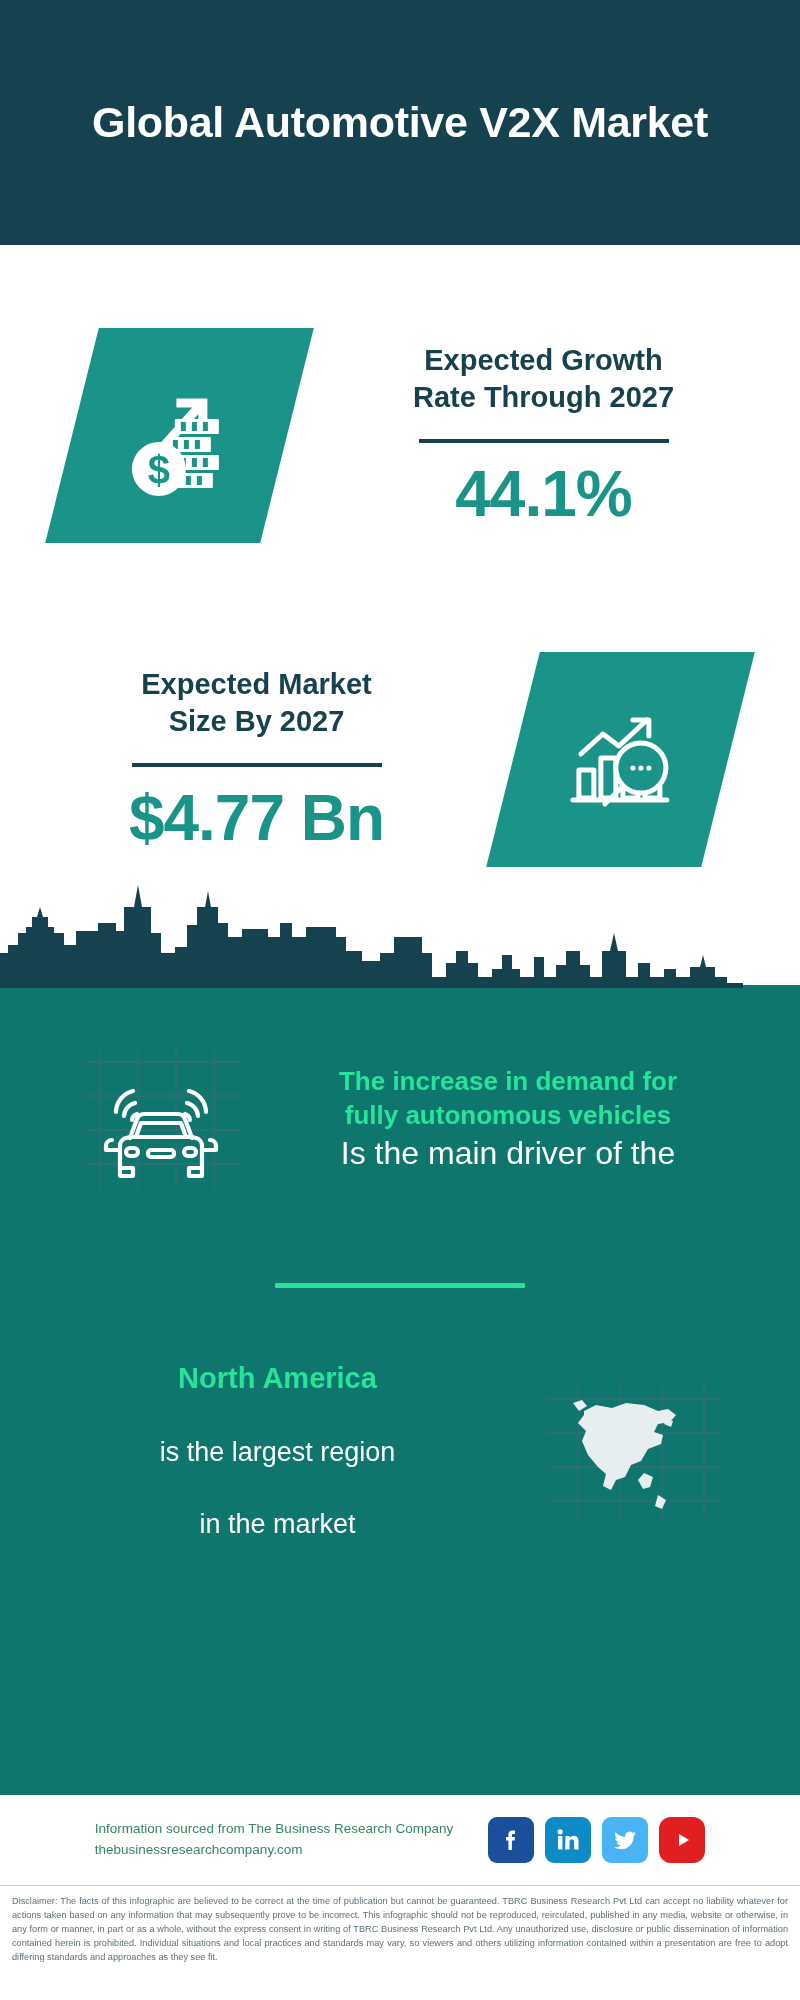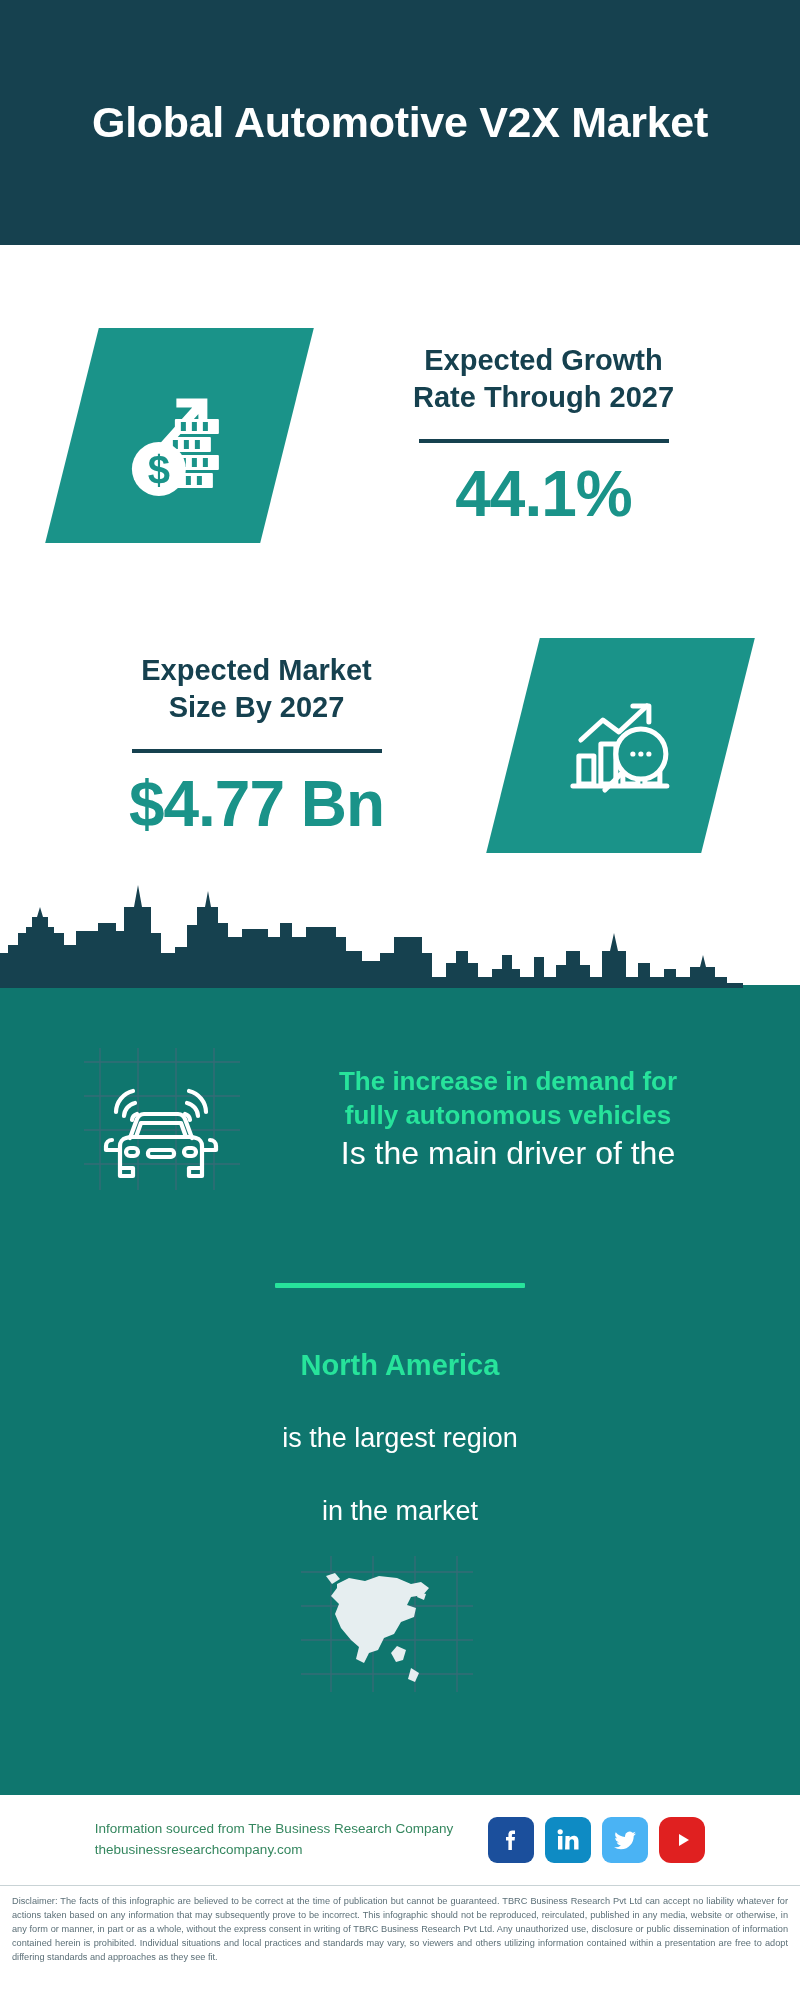--- a/index.html
+++ b/index.html
@@ -32,21 +32,21 @@
   
   .stats {
     position:relative;
     height:740px;
     background:#ffffff;
   }
 
   .row { display:flex; align-items:center; }
 
   .row-growth { position:absolute; top:40px; left:0; width:800px; height:300px; }
-  .row-size   { position:absolute; top:350px; left:0; width:800px; height:300px; }
+  .row-size   { position:absolute; top:364px; left:0; width:800px; height:300px; }
 
   .badge {
     width:215px; height:215px;
     background:#1b998b;
     background:#1a9389;
     display:flex; align-items:center; justify-content:center;
     transform:skewX(-14deg);
     flex:none;
   }
   .badge > svg { transform:skewX(14deg); }
@@ -109,21 +109,21 @@
     line-height:1.3;
   }
 
   .mint-rule {
     width:250px; height:5px;
     background:#27e39b;
     margin:58px auto 58px auto;
     border-radius:1px;
   }
 
-  .insight-reverse { flex-direction:column;gap:19px; }
+  .insight-reverse { flex-direction:row;gap:19px; }
   .region-text { flex:1; text-align:center; padding:0 10px; }
   .region-hl {
     color:#27e39b;
     font-size:29px;
     font-weight:bold;
     line-height:1.32;
   }
   .region-sub {
     color:#ffffff;
     font-size:27px;

